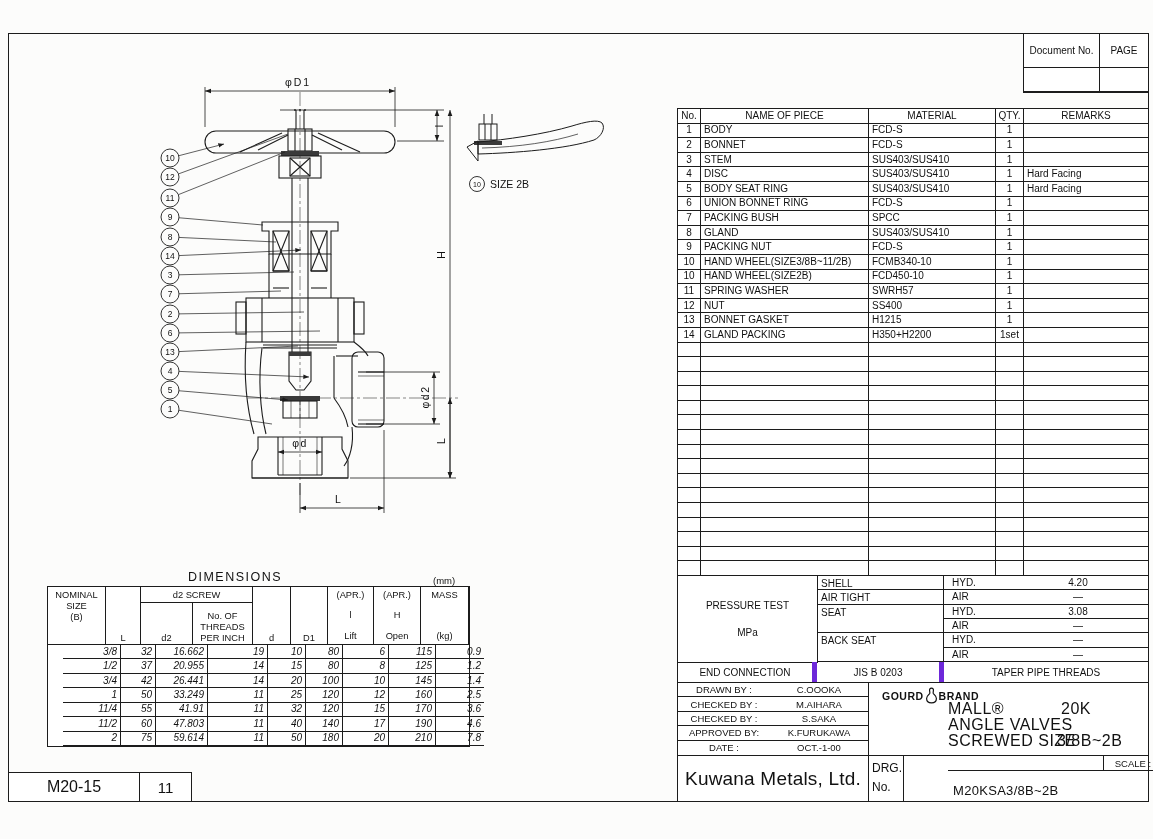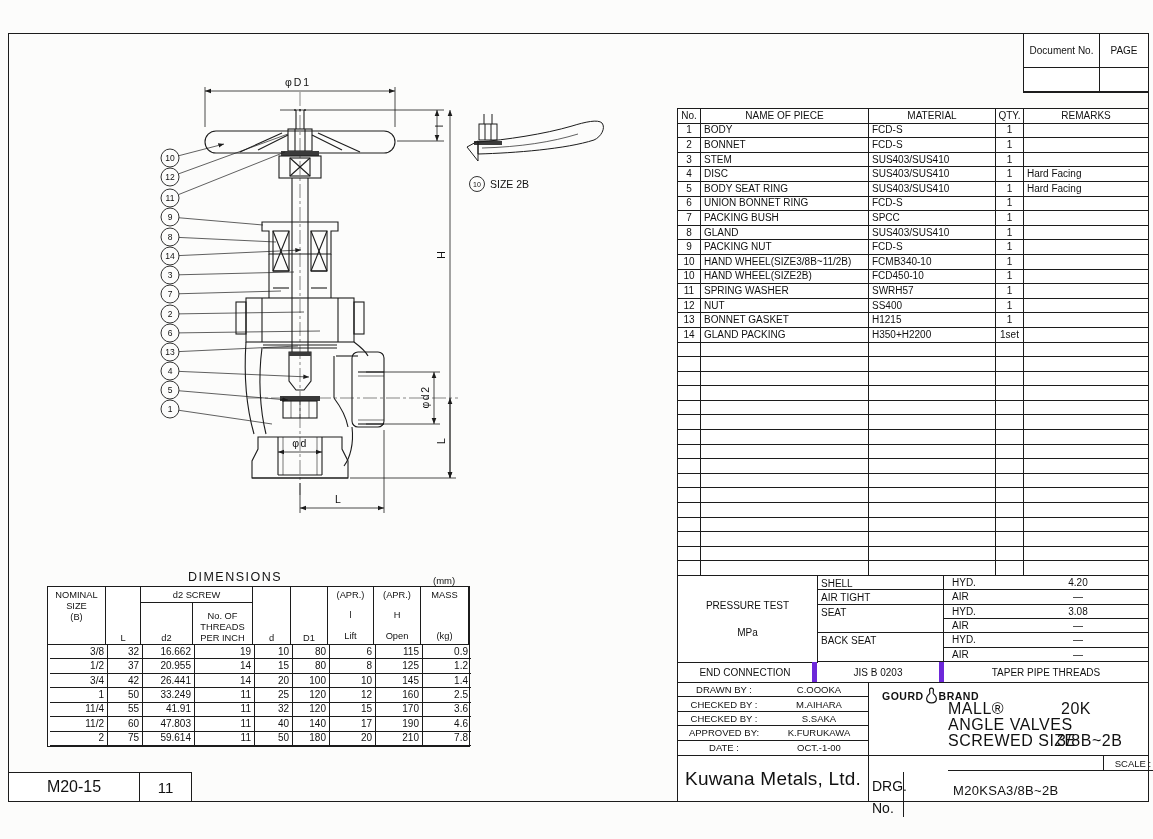--- a/index.html
+++ b/index.html
@@ -43,38 +43,38 @@
   .sig-row:last-child{border-bottom:none;}
   .sig-label{width:92px;display:flex;align-items:center;justify-content:center;font-size:9.5px;}
   .sig-value{flex:1;display:flex;align-items:center;justify-content:center;font-size:9.5px;}
   #brand{position:absolute;left:191px;top:0;width:279px;height:72px;}
   #brand-logo{position:absolute;left:13px;top:4px;display:flex;align-items:center;gap:1px;
               font-size:10.5px;font-weight:bold;letter-spacing:.5px;}
   .brand-line{position:absolute;font-size:16px;letter-spacing:.5px;}
   #tb-bottom{position:absolute;left:0;top:73px;width:470px;height:45px;}
   #company{position:absolute;left:0;top:0;width:191px;height:45px;border-right:1px solid #1c1c1c;box-sizing:border-box;
            display:flex;align-items:center;justify-content:center;font-size:19px;font-weight:normal;letter-spacing:.2px;}
-  #drgcell{position:absolute;left:191px;top:16px;width:35px;height:45px;border-right:1px solid #1c1c1c;box-sizing:border-box;
-           font-size:14px;padding:3px 0 0 3px;line-height:1.6;}
+  #drgcell{position:absolute;left:191px;top:0;width:35px;height:45px;border-right:1px solid #1c1c1c;box-sizing:border-box;
+           font-size:12px;padding:3px 0 0 3px;line-height:1.6;}
   #drgright{position:absolute;left:226px;top:0;width:244px;height:45px;margin-left:44px;}
   #scalestrip{position:absolute;left:0;top:0;width:244px;height:15px;border-bottom:1px solid #1c1c1c;box-sizing:border-box;}
   #scalebox{position:absolute;right:0;top:0;width:88px;height:14px;border-left:1px solid #1c1c1c;
             display:flex;align-items:center;justify-content:center;font-size:9.5px;}
   #drawingno{position:absolute;left:5px;bottom:3px;font-size:13px;letter-spacing:.3px;}
   
   #dimtitle{left:150px;top:570px;width:170px;text-align:center;font-size:12.5px;letter-spacing:1.5px;}
   #dimunit{left:433px;top:575px;font-size:9.5px;}
   #dims{left:47px;top:586px;width:421px;height:159px;background:#fff;}
   .dh{position:absolute;border-right:1px solid #1c1c1c;border-bottom:1px solid #1c1c1c;box-sizing:border-box;
       font-size:9.3px;line-height:1.2;display:flex;flex-direction:column;align-items:center;overflow:hidden;}
   .dh.bottom{justify-content:flex-end;padding-bottom:0;}
   .dh.top{justify-content:flex-start;padding-top:3px;}
   .dh.spread{justify-content:space-between;padding:3px 0 2px 0;}
-  #dims-rows{position:absolute;left:2px;top:58px;width:100%;height:101px;display:grid;
-    grid-template-columns:58px 35px 52px 60px 38px 37px 46px 47px 1fr;grid-template-rows:repeat(7,1fr);}
+  #dims-rows{position:absolute;left:15px;top:58px;width:100%;height:101px;display:grid;
+    grid-template-columns:58px 35px 52px 60px 38px 37px 46px 47px 1fr;grid-template-rows:repeat(7,1fr);font-style:italic;}
   
   #m20box{left:8px;top:772px;width:182px;height:28px;display:flex;background:#fff;}
   #m20box .m20cell{display:flex;align-items:center;justify-content:center;}
   #m20-code{width:130px;font-size:16px;border-right:1.5px solid #1c1c1c;}
   #m20-no{flex:1;font-size:15px;}
   
   #drawing{left:0;top:55px;}
   svg text{font-family:"Liberation Sans","DejaVu Sans",sans-serif;fill:#111;}
 </style>
 </head>

